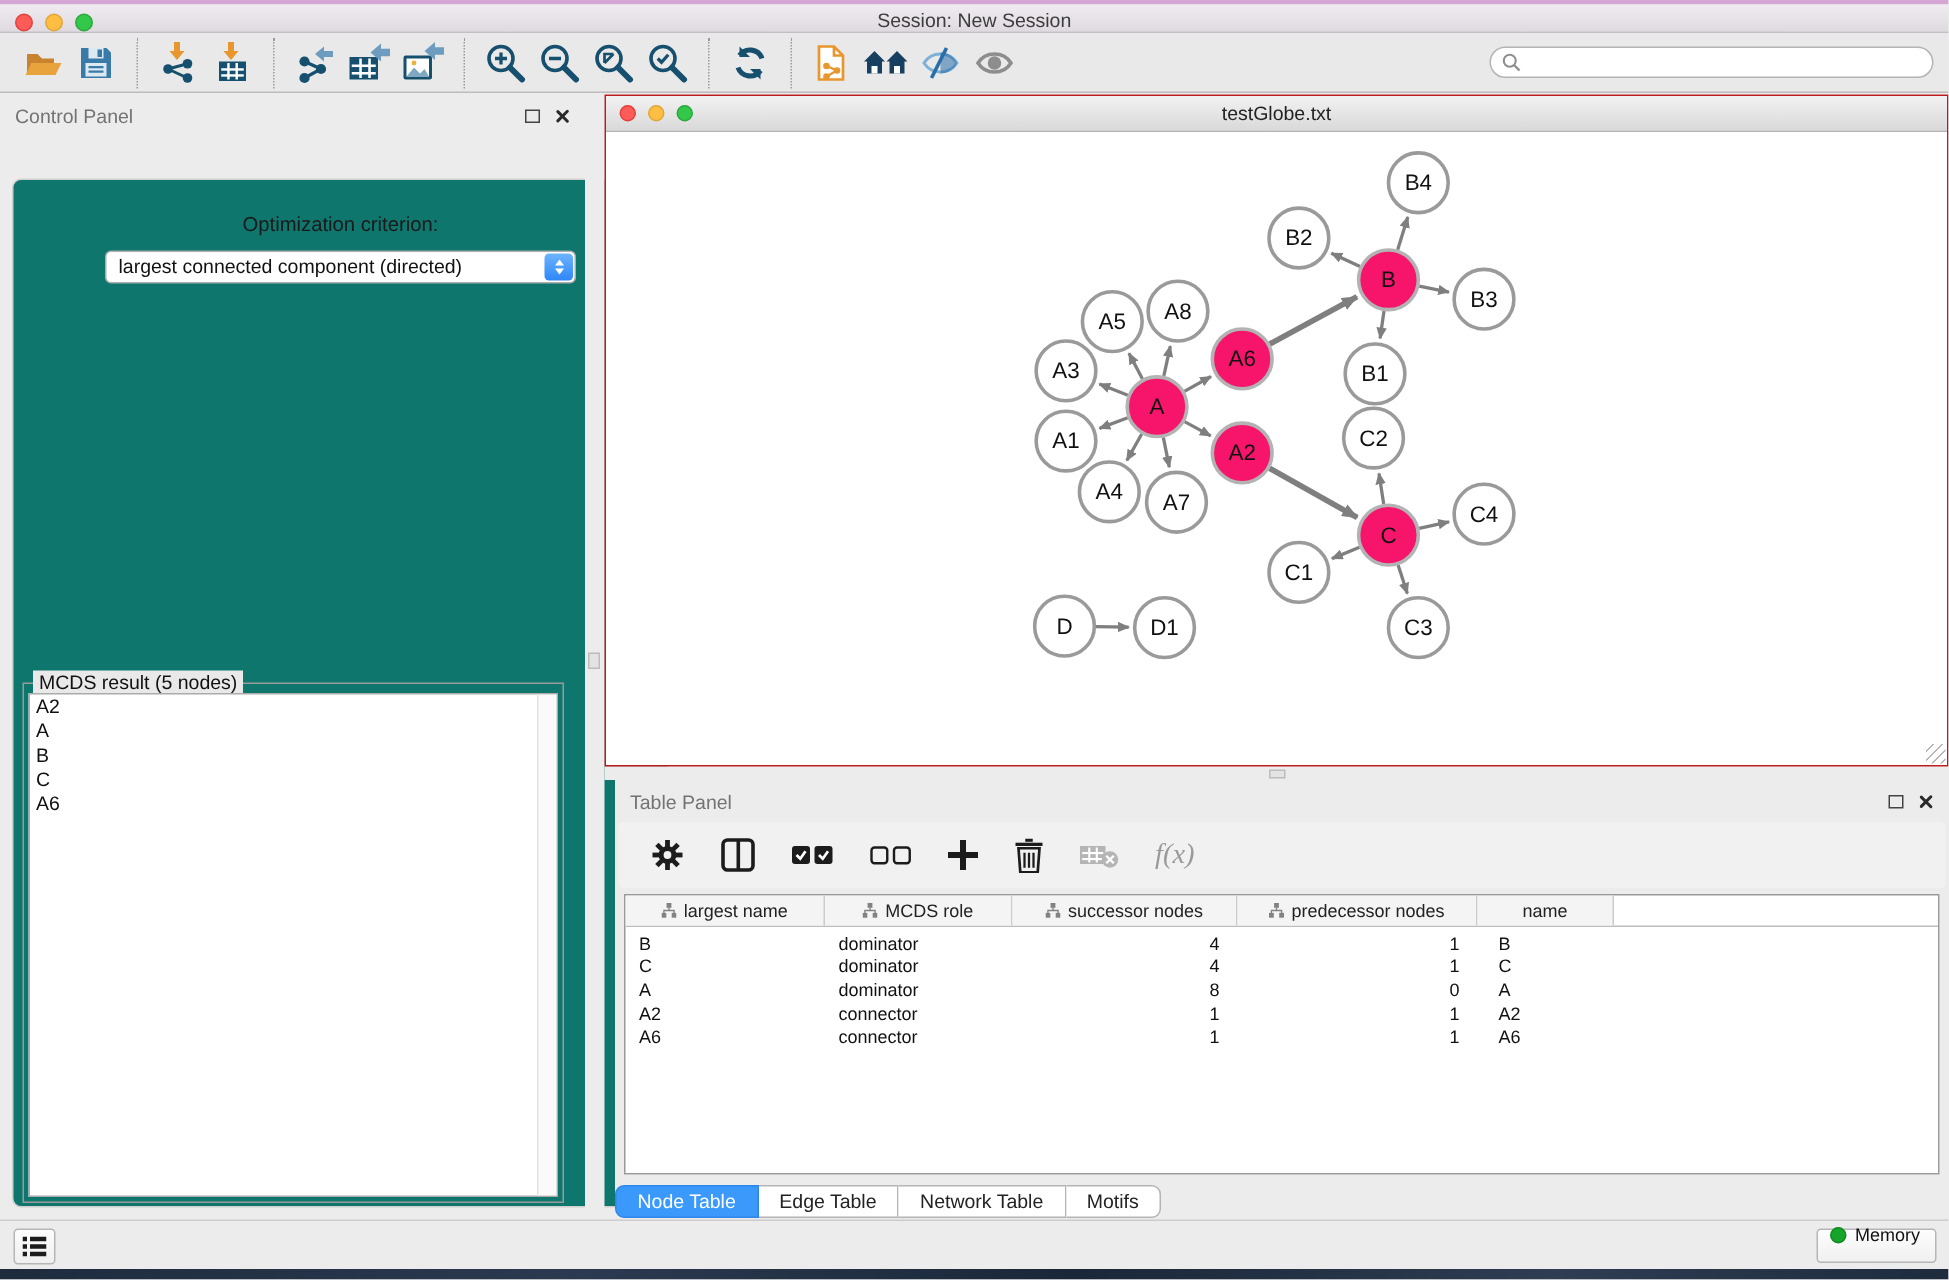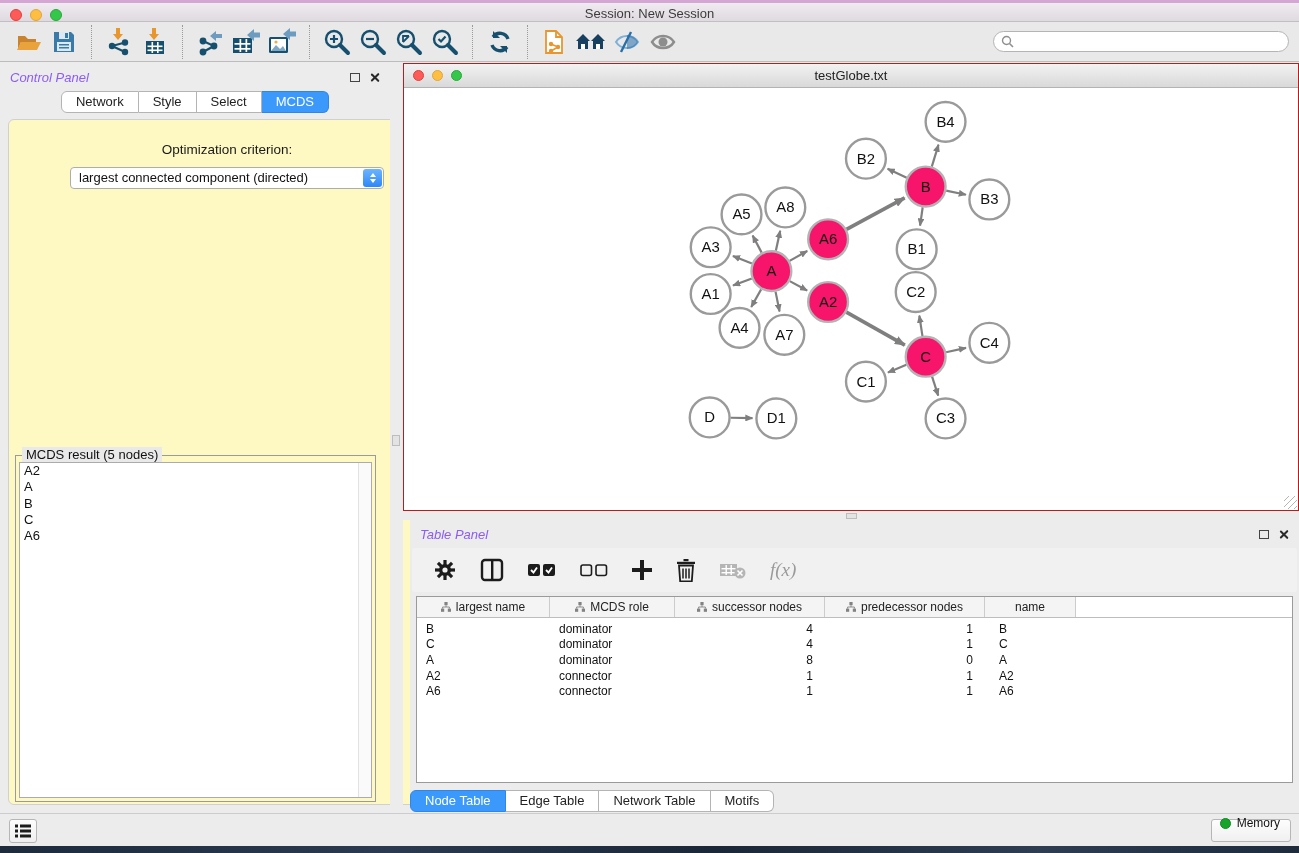--- a/index.html
+++ b/index.html
@@ -21,35 +21,35 @@
   .toolbar { height:40px; background:#e9e9e9; border-bottom:1px solid #bcbcbc; display:flex; align-items:center; padding-left:10px; }
   .tbtn { width:36px; height:34px; display:flex; align-items:center; justify-content:center; }
   .sep { width:1px; height:34px; border-left:1px dotted #9a9a9a; margin:0 9px; }
   .search-wrap { margin-left:auto; margin-right:10px; position:relative; }
   .search-input { width:296px; height:21px; border:1px solid #b4b4b4; border-radius:11px; background:#fff; padding:0 8px 0 24px; font-size:12px; outline:none; }
   .search-ico { position:absolute; left:8px; top:4px; }
 
   
   .control-panel { position:absolute; left:0; top:63px; width:390px; height:750px; background:#ececec; }
   .panel-head { height:28px; display:flex; align-items:center; padding:0 10px; }
-  .panel-head .ptitle { font-size:13px; color:#8b5cf6;font-style:italic; }
+  .panel-head .ptitle { font-size:13px; color:#737373; }
   .panel-head .picons { margin-left:auto; display:flex; align-items:center; gap:9px; }
   .float-ico { width:10px; height:9px; border:1.5px solid #444; }
   .x-ico { position:relative; width:11px; height:11px; }
   .x-ico::before,.x-ico::after { content:""; position:absolute; left:5px; top:0; width:2.4px; height:11px; background:#2a2a2a; border-radius:1px; }
   .x-ico::before { transform:rotate(45deg); } .x-ico::after { transform:rotate(-45deg); }
 
   .seg-tabs { display:flex; justify-content:center; position:relative; z-index:2; }
   .seg { height:22px; line-height:20px; padding:0 14px; background:#fff; border:1px solid #b4b4b4; border-left:none;
          font-size:13px; color:#222; }
   .seg:first-child { border-left:1px solid #b4b4b4; border-radius:6px 0 0 6px; }
   .seg:last-child { border-radius:0 6px 6px 0; }
   .seg.active { background:#3b99fc; border-color:#2f86e8; color:#fff; }
 
-  .cp-inner { position:absolute; left:8px; top:56px; width:438px; height:686px; background:#fef9c3;
+  .cp-inner { position:absolute; left:8px; top:56px; width:438px; height:686px; background:#0f766e;
               border:1px solid #d0d0d0; border-radius:6px; }
   .opt-label { text-align:center; margin-top:22px; font-size:13.5px; color:#1a1a1a; }
   .combo { position:relative; margin:10px auto 0; width:314px; height:22px; background:#fff; border:1px solid #adadad; border-radius:4px;
            font-size:13px; line-height:20px; padding-left:8px; color:#111; }
   .combo .stepper { position:absolute; right:1px; top:1px; width:19px; height:18px; border-radius:3px;
                     background:linear-gradient(#6cb4fd,#2e87f8); display:flex; flex-direction:column; align-items:center; justify-content:center; gap:2px; }
   .tri-up { width:0; height:0; border-left:3.5px solid transparent; border-right:3.5px solid transparent; border-bottom:4.5px solid #fff; }
   .tri-down { width:0; height:0; border-left:3.5px solid transparent; border-right:3.5px solid transparent; border-top:4.5px solid #fff; }
   .btn-row { display:flex; justify-content:center; gap:14px; margin-top:13px; }
   .mac-btn { height:22px; padding:0 17px; background:linear-gradient(#ffffff,#f1f1f1); border:1px solid #b3b3b3; border-radius:5px;
@@ -277,26 +277,20 @@
 </div>
 
 <div class="control-panel">
   <div class="panel-head">
     <span class="ptitle">Control Panel</span>
     <span class="picons">
       <span class="float-ico"></span>
       <span class="x-ico"></span>
     </span>
   </div>
-  <div class="seg-tabs" id="cp-tabs">
-      <div class="seg">Network</div>
-      <div class="seg">Style</div>
-      <div class="seg">Select</div>
-      <div class="seg active">MCDS</div>
-    </div>
   <div class="cp-inner">
     <div class="opt-label">Optimization criterion:</div>
     <div class="combo">
       <span>largest connected component (directed)</span>
       <span class="stepper">
           <span class="tri-up"></span>
           <span class="tri-down"></span>
         </span>
     </div>
     <div class="fieldset">

